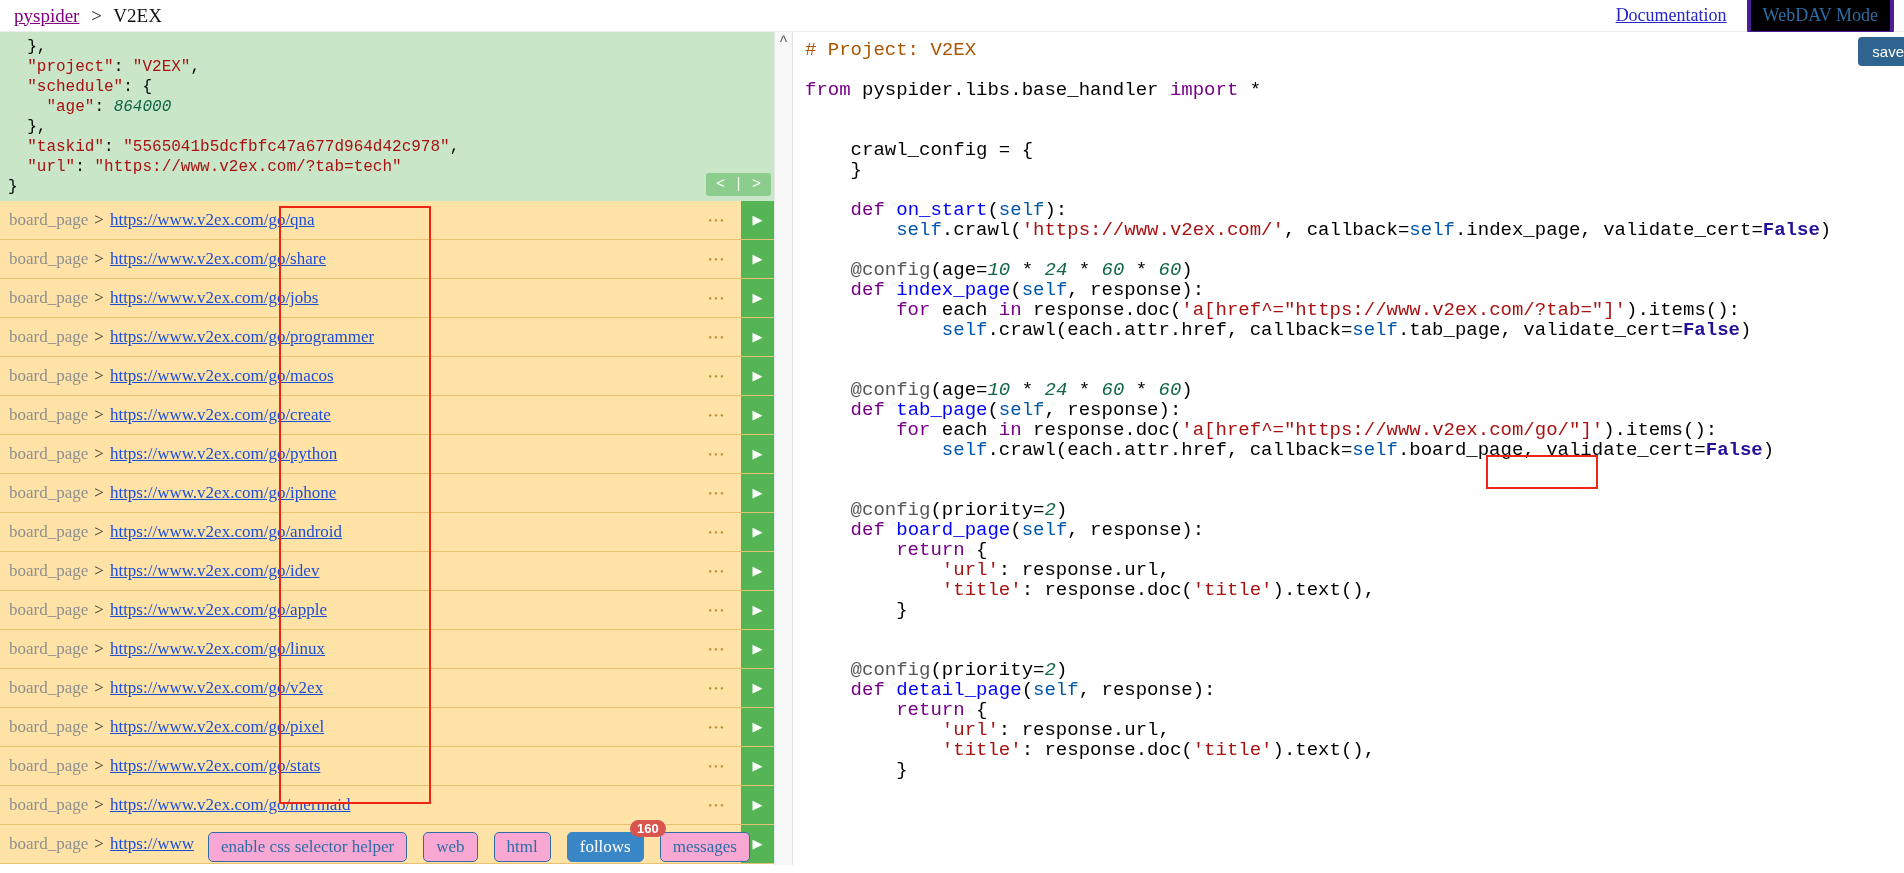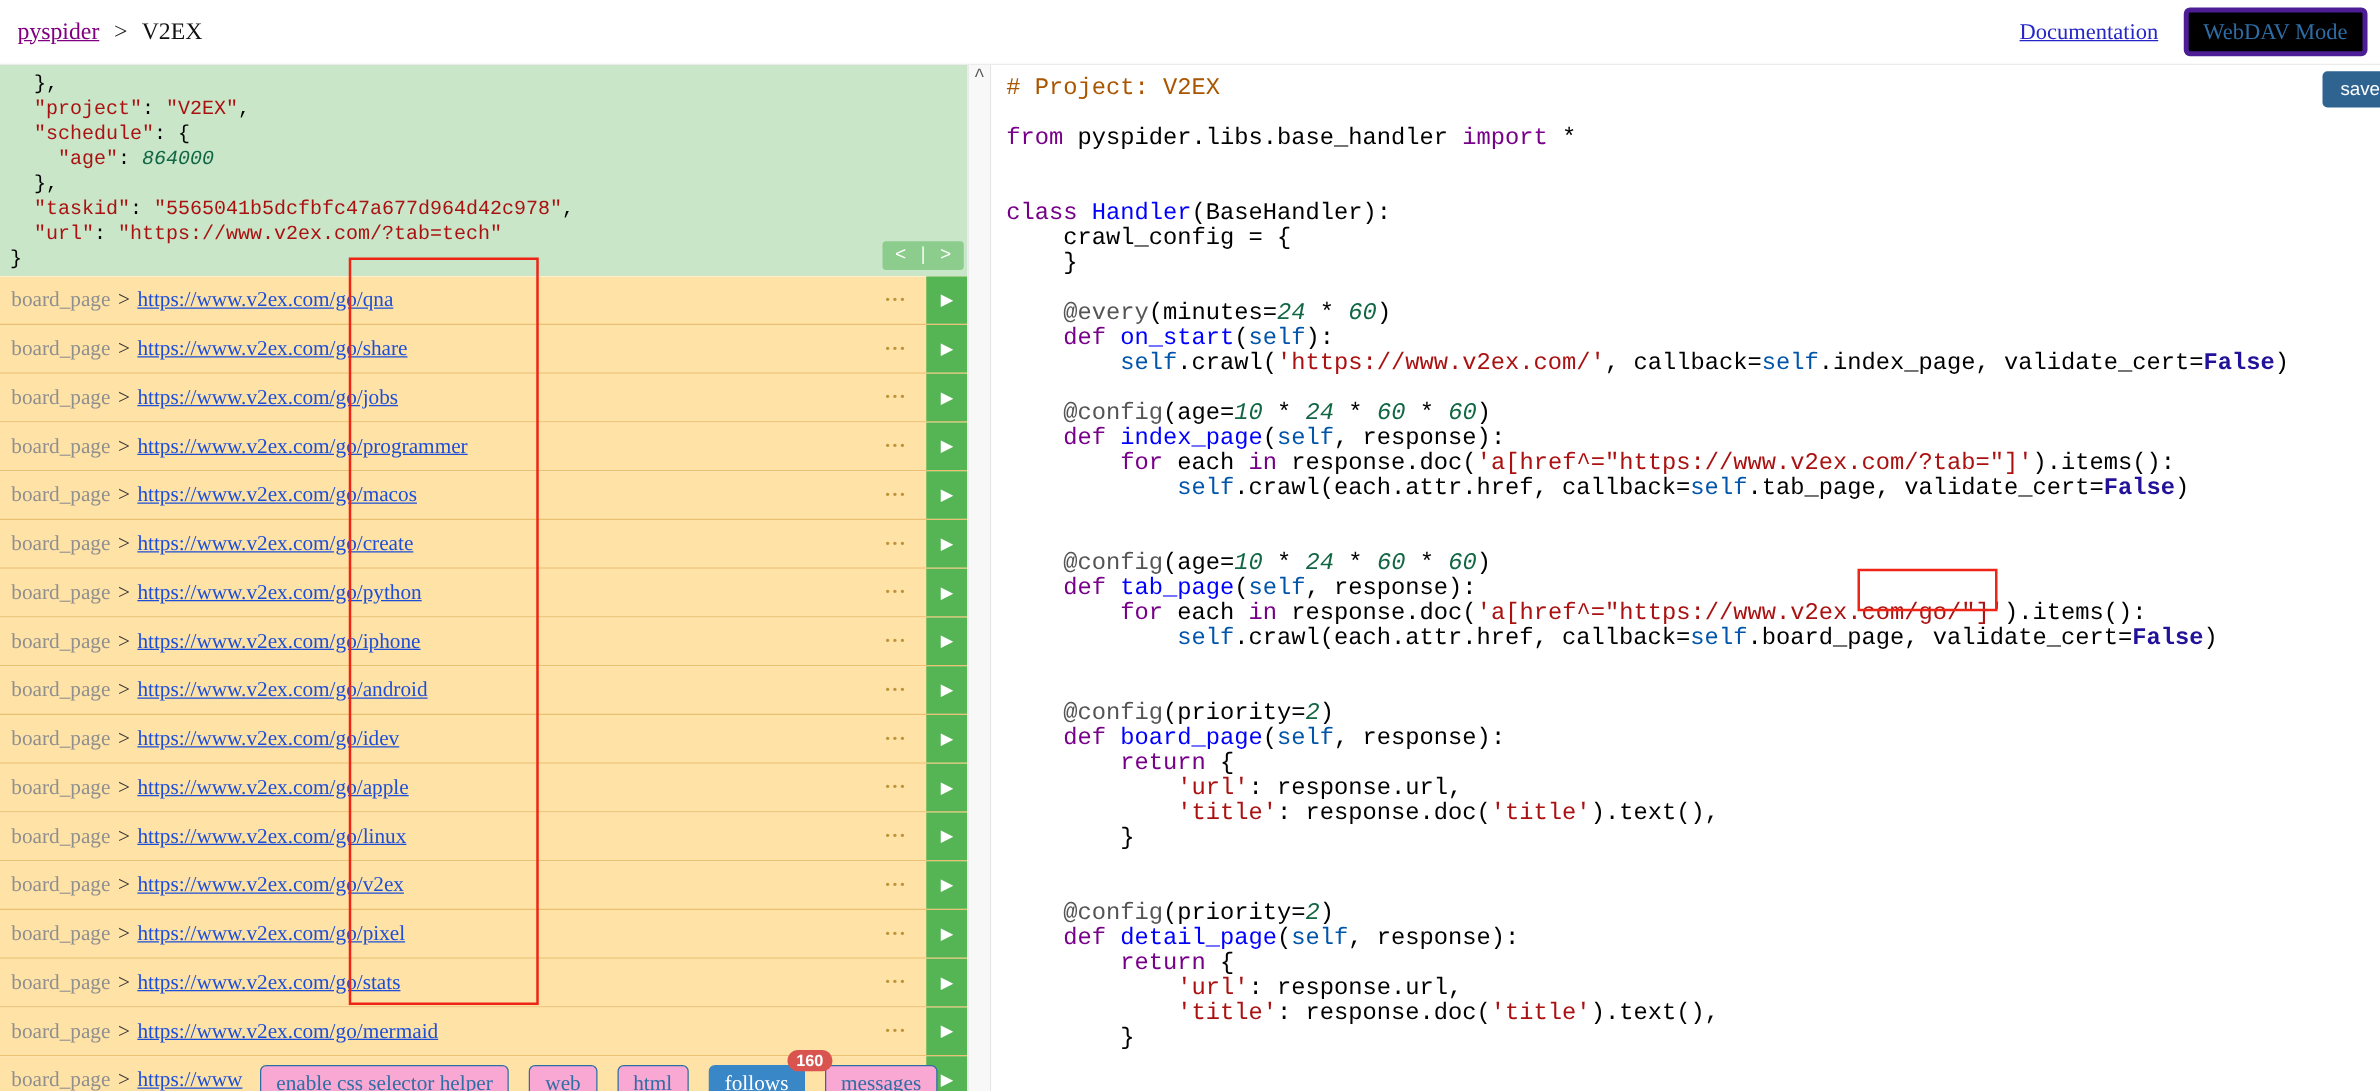--- a/index.html
+++ b/index.html
@@ -2,21 +2,21 @@
 <html><head>
 <meta charset="utf-8">
 <style>
   html,body{margin:0;padding:0;}
   body{
     width:1904px;height:873px;overflow:hidden;position:relative;
     background:#fff;font-family:"Liberation Serif",serif;
   }
   
   .header{
-    height:52px;display:flex;align-items:center;background:#fff;
+    height:32px;display:flex;align-items:center;background:#fff;
     padding:0 8px 0 14px;border-bottom:1px solid #ececec;box-sizing:border-box;
   }
   .breadcrumb{font-size:19px;color:#000;}
   .bc-app{color:#800080;text-decoration:underline;cursor:pointer;}
   .bc-sep{margin:0 7px;color:#222;}
   .bc-project{color:#111;}
   .header-right{margin-left:auto;display:flex;align-items:center;gap:20px;padding-right:2px;}
   .doc-link{color:#2525c8;text-decoration:underline;font-size:18px;cursor:pointer;}
   .webdav-btn{
     background:#000000;border:4px solid #4c1d95;color:#2e6da4;border-radius:5px;
@@ -326,25 +326,23 @@
     <span class="scroll-up">^</span>
   </div>
 
   <div class="right-panel">
     <div class="code">
         <div class="code-line"><span class="tk-cm"># Project: V2EX</span></div>
         <div class="code-line">&nbsp;</div>
         <div class="code-line"><span class="tk-kw">from</span><span class="tk-pl"> pyspider.libs.base_handler </span><span class="tk-kw">import</span><span class="tk-pl"> *</span></div>
         <div class="code-line">&nbsp;</div>
         <div class="code-line">&nbsp;</div>
-        <div class="code-line"><span class="tk-kw">class</span><span class="tk-pl"> </span><span class="tk-def">Handler</span><span class="tk-pl">(BaseHandler):</span></div>
         <div class="code-line"><span class="tk-pl">    crawl_config = {</span></div>
         <div class="code-line"><span class="tk-pl">    }</span></div>
         <div class="code-line">&nbsp;</div>
-        <div class="code-line"><span class="tk-pl">    </span><span class="tk-meta">@every</span><span class="tk-pl">(minutes=</span><span class="tk-num">24</span><span class="tk-pl"> * </span><span class="tk-num">60</span><span class="tk-pl">)</span></div>
         <div class="code-line"><span class="tk-pl">    </span><span class="tk-kw">def</span><span class="tk-pl"> </span><span class="tk-def">on_start</span><span class="tk-pl">(</span><span class="tk-self">self</span><span class="tk-pl">):</span></div>
         <div class="code-line"><span class="tk-pl">        </span><span class="tk-self">self</span><span class="tk-pl">.crawl(</span><span class="tk-str">'https://www.v2ex.com/'</span><span class="tk-pl">, callback=</span><span class="tk-self">self</span><span class="tk-pl">.index_page, validate_cert=</span><span class="tk-atom">False</span><span class="tk-pl">)</span></div>
         <div class="code-line">&nbsp;</div>
         <div class="code-line"><span class="tk-pl">    </span><span class="tk-meta">@config</span><span class="tk-pl">(age=</span><span class="tk-num">10</span><span class="tk-pl"> * </span><span class="tk-num">24</span><span class="tk-pl"> * </span><span class="tk-num">60</span><span class="tk-pl"> * </span><span class="tk-num">60</span><span class="tk-pl">)</span></div>
         <div class="code-line"><span class="tk-pl">    </span><span class="tk-kw">def</span><span class="tk-pl"> </span><span class="tk-def">index_page</span><span class="tk-pl">(</span><span class="tk-self">self</span><span class="tk-pl">, response):</span></div>
         <div class="code-line"><span class="tk-pl">        </span><span class="tk-kw">for</span><span class="tk-pl"> each </span><span class="tk-kw">in</span><span class="tk-pl"> response.doc(</span><span class="tk-str">'a[href^="https://www.v2ex.com/?tab="]'</span><span class="tk-pl">).items():</span></div>
         <div class="code-line"><span class="tk-pl">            </span><span class="tk-self">self</span><span class="tk-pl">.crawl(each.attr.href, callback=</span><span class="tk-self">self</span><span class="tk-pl">.tab_page, validate_cert=</span><span class="tk-atom">False</span><span class="tk-pl">)</span></div>
         <div class="code-line">&nbsp;</div>
         <div class="code-line">&nbsp;</div>
         <div class="code-line"><span class="tk-pl">    </span><span class="tk-meta">@config</span><span class="tk-pl">(age=</span><span class="tk-num">10</span><span class="tk-pl"> * </span><span class="tk-num">24</span><span class="tk-pl"> * </span><span class="tk-num">60</span><span class="tk-pl"> * </span><span class="tk-num">60</span><span class="tk-pl">)</span></div>

